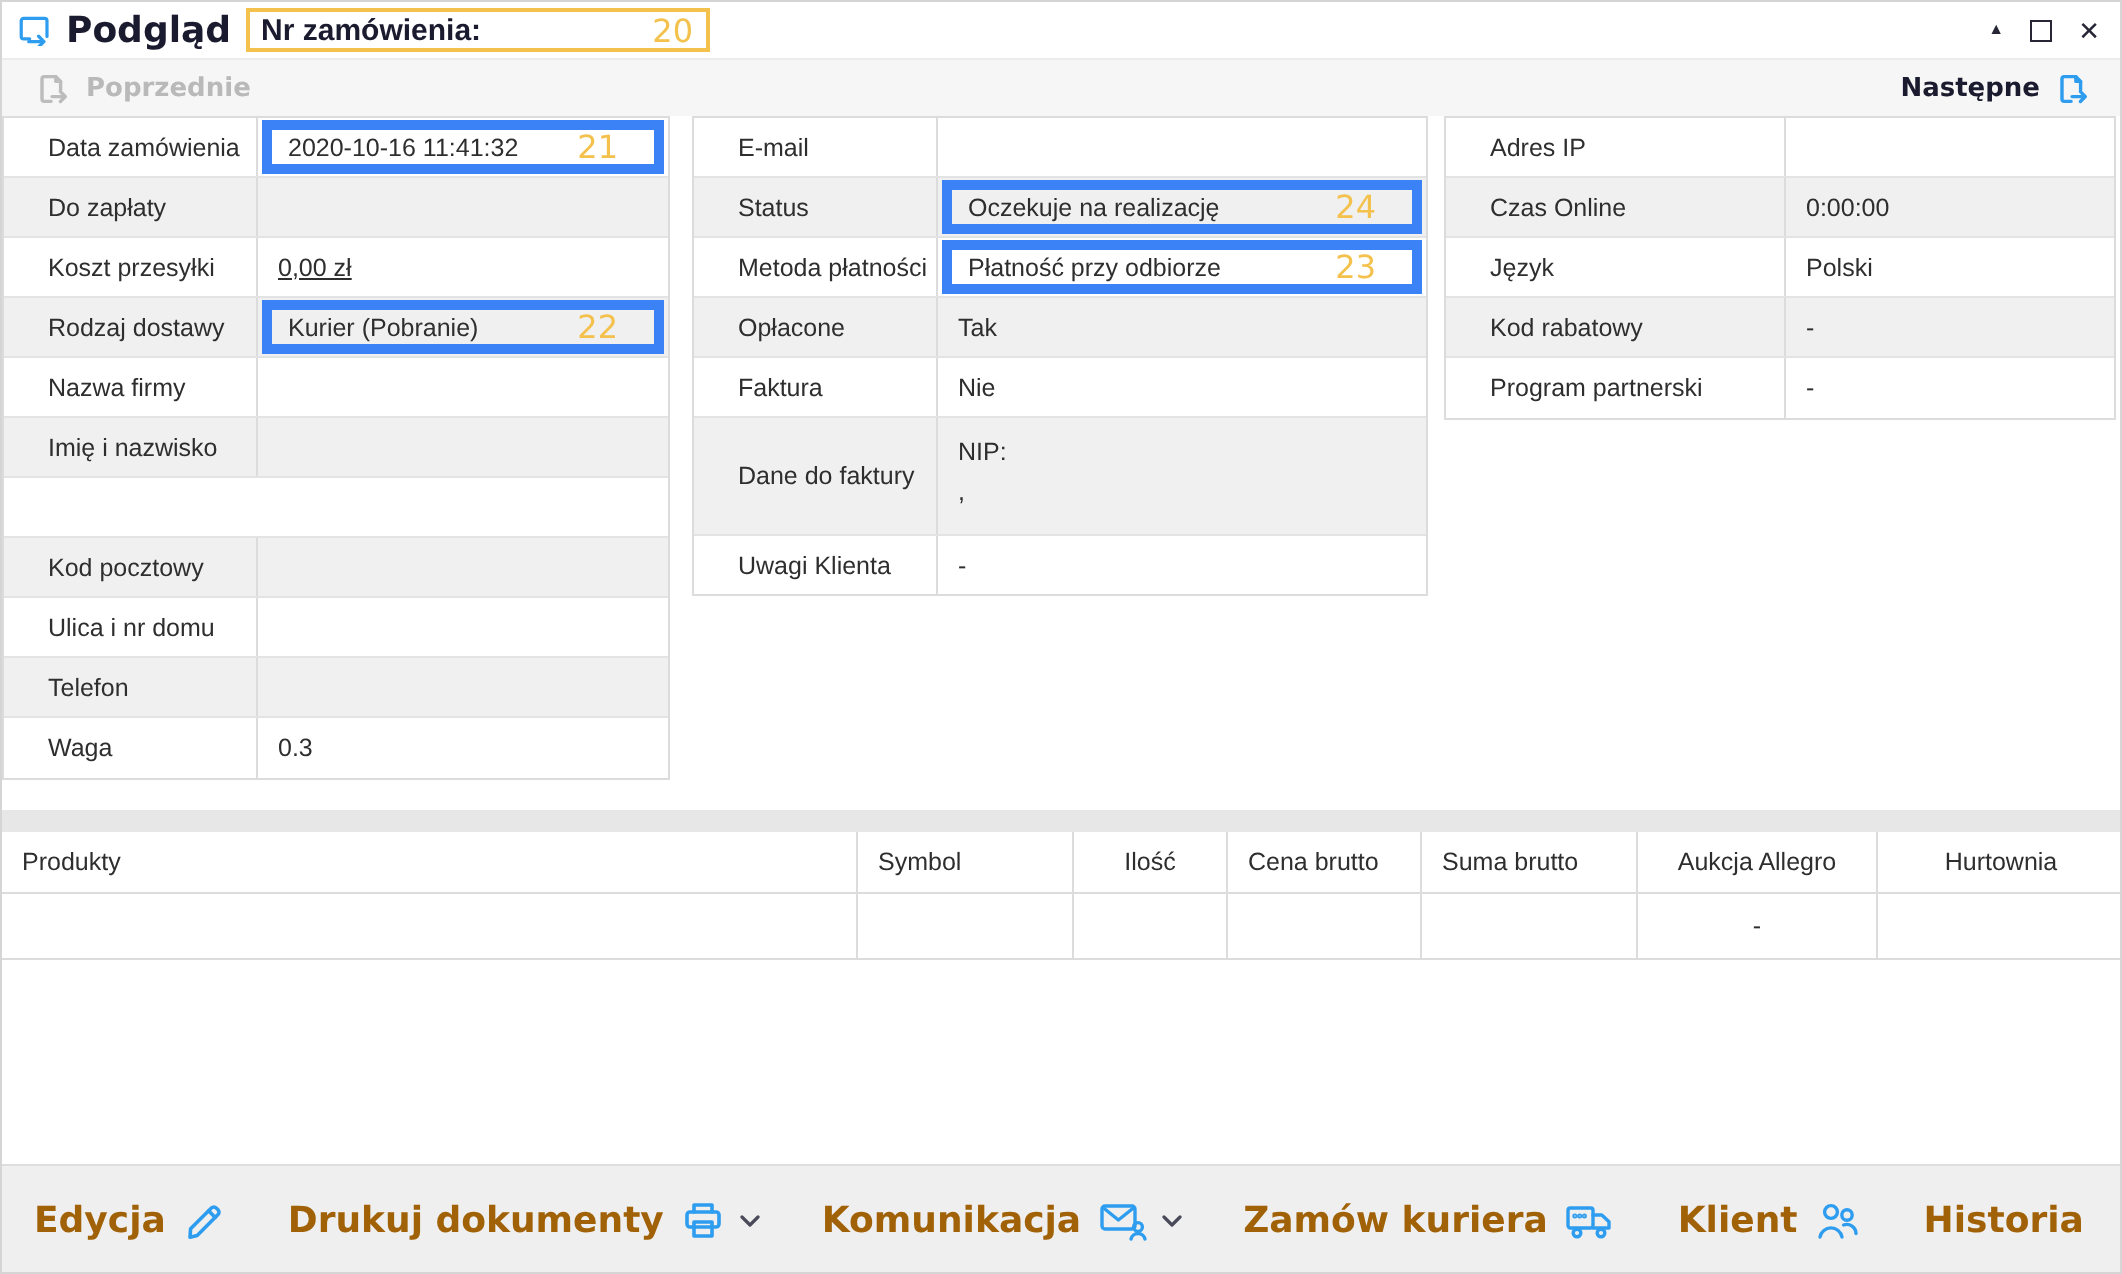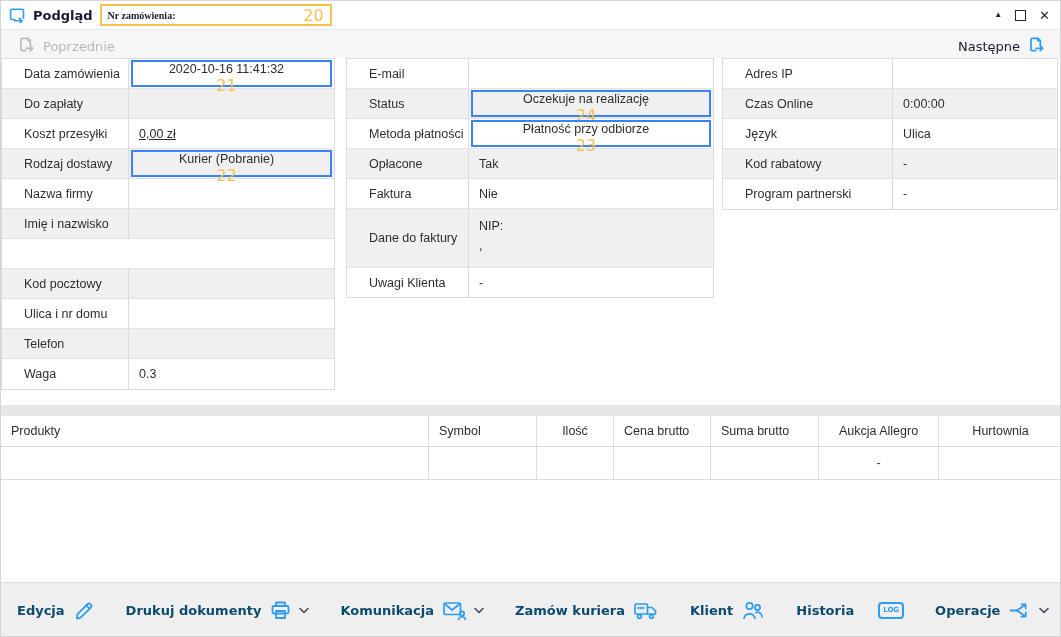--- a/index.html
+++ b/index.html
@@ -7,81 +7,81 @@
     position:relative;width:1061px;height:637px;overflow:hidden;
     background:#fff;box-sizing:border-box;border:1px solid #d5d5d5;
     font-family:"Liberation Sans",sans-serif;color:#2e2e2e;
   }
   
   .titlebar{
     position:absolute;left:0;top:0;width:100%;height:29px;background:#fff;
     border-bottom:1px solid #ececec;display:flex;align-items:center;
     padding:0 10px 0 8px;box-sizing:border-box;gap:7px;
   }
-  .app-title{font-family:"DejaVu Sans",sans-serif;font-weight:bold;font-size:13px;color:#1b1b2f;}
+  .app-title{font-family:"DejaVu Sans",sans-serif;font-weight:bold;font-size:18px;color:#1b1b2f;}
   .order-no-box{
     display:flex;align-items:center;justify-content:space-between;
     width:232px;height:22px;border:2px solid #f3c14c;background:#fff;
     padding:0 6px 0 6px;box-sizing:border-box;
   }
-  .order-no-label{font-family:Liberation Serif, serif;font-weight:bold;font-size:10px;color:#1b1b2f;}
+  .order-no-label{font-family:Liberation Sans, sans-serif;font-weight:bold;font-size:15px;color:#1b1b2f;}
   .annot{font-family:"DejaVu Sans",sans-serif;font-size:16px;color:#f3c14c;}
   .win-controls{margin-left:auto;display:flex;align-items:center;gap:13px;color:#262636;}
   .wc-min{font-size:8px;line-height:1;cursor:default;}
   .wc-max{width:9px;height:9px;border:1.6px solid #262636;display:inline-block;}
   .wc-close{font-size:13px;line-height:1;}
   
   .navbar{
     position:absolute;left:0;top:29px;width:100%;height:28px;background:#f6f6f6;
     display:flex;align-items:center;padding:0 14px 0 16px;box-sizing:border-box;
   }
-  .navbtn{display:flex;align-items:flex-end;gap:7px;font-family:"DejaVu Sans",sans-serif;
-    font-weight:normal;font-size:13px;cursor:pointer;}
+  .navbtn{display:flex;align-items:center;gap:7px;font-family:"DejaVu Sans",sans-serif;
+    font-weight:bold;font-size:13px;cursor:pointer;}
   .nav-prev{color:#b9b9b9;cursor:default;}
   .nav-next{margin-left:auto;color:#1b1b2f;}
   
   .content{position:absolute;left:0;top:57px;width:100%;height:524px;background:#fff;}
   .dtable{position:absolute;box-sizing:border-box;border:1px solid #dcdcdc;background:#fff;font-size:12.5px;}
   .t-left{left:0;top:0;width:334px;}
   .t-mid{left:345px;top:0;width:368px;}
   .t-right{left:721px;top:0;width:336px;}
   .trow{display:flex;height:30px;border-bottom:1px solid #e3e3e3;box-sizing:border-box;align-items:stretch;background:#fff;}
   .trow:last-child{border-bottom:none;}
   .trow.even{background:#f0f0f0;}
   .trow.tall{height:59px;}
   .trow.h29{height:29px;}
   .tlabel{display:flex;align-items:center;padding-left:22px;box-sizing:border-box;border-right:1px solid #dcdcdc;flex:none;}
   .t-left .tlabel{width:127px;}
   .t-mid .tlabel{width:122px;}
   .t-right .tlabel{width:170px;}
   .tvalue{flex:1;display:flex;align-items:center;padding-left:10px;box-sizing:border-box;min-width:0;}
   .tvalue.pre{white-space:pre-line;display:block;padding-top:7px;line-height:1.6;}
   .tvalue.hl{position:relative;padding-left:0;}
-  .hl-box{position:absolute;top:1px;bottom:1px;left:2px;right:2px;border:2px solid #3b82f6;
-    display:flex;align-items:center;justify-content:space-between;padding:0 18px 0 8px;box-sizing:border-box;flex-direction:column;}
+  .hl-box{position:absolute;top:1px;bottom:1px;left:2px;right:2px;border:5px solid #3b82f6;
+    display:flex;align-items:center;justify-content:space-between;padding:0 18px 0 8px;box-sizing:border-box;}
   .linkish{text-decoration:underline;cursor:pointer;color:#2e2e2e;}
   
   .band{position:absolute;left:0;top:347px;width:100%;height:11px;background:#e7e7e7;}
   .products{position:absolute;left:0;top:358px;width:1061px;box-sizing:border-box;border-bottom:1px solid #dcdcdc;font-size:12.5px;background:#fff;}
   .prow{display:flex;height:31px;box-sizing:border-box;}
   .prow.head{border-bottom:1px solid #dcdcdc;height:31px;}
   .prow.body{height:32px;}
   .pcell{display:flex;align-items:center;padding:0 10px;box-sizing:border-box;border-right:1px solid #dcdcdc;}
   .pcell:last-child{border-right:none;}
   .c0{width:428px;}.c1{width:108px;}.c2{width:77px;justify-content:center;}
   .c3{width:97px;}.c4{width:108px;text-align:center;}.c5{width:120px;justify-content:center;}
   .c6{width:123px;justify-content:center;}
   
   .toolbar{
     position:absolute;left:0;top:581px;width:100%;height:56px;background:#efefef;
     border-top:1px solid #dedede;display:flex;align-items:center;
     padding:0 16px;box-sizing:border-box;gap:31px;
   }
   .tool{display:flex;align-items:center;gap:8px;cursor:pointer;}
-  .tool-label{font-family:"DejaVu Sans",sans-serif;font-weight:bold;font-size:13px;color:#0c4a6e;white-space:nowrap;}
+  .tool-label{font-family:"DejaVu Sans",sans-serif;font-weight:bold;font-size:18px;color:#a16207;white-space:nowrap;}
   .chev{margin-left:-1px;display:flex;align-items:center;}
   .log-badge{display:inline-block;border:2px solid #2e9df0;border-radius:4px;color:#2e9df0;
     font-family:"DejaVu Sans",sans-serif;font-weight:bold;font-size:7px;padding:3px 3px;line-height:1;margin-left:16px;}
   svg{display:block;}
 </style>
 </head>
 <body>
 
 <div class="window">
 
@@ -229,21 +229,21 @@
       <div class="trow">
         <div class="tlabel">Adres IP</div>
         <div class="tvalue"></div>
       </div>
       <div class="trow even">
         <div class="tlabel">Czas Online</div>
         <div class="tvalue">0:00:00</div>
       </div>
       <div class="trow">
         <div class="tlabel">Język</div>
-        <div class="tvalue">Ulica</div>
+        <div class="tvalue">Polski</div>
       </div>
       <div class="trow even">
         <div class="tlabel">Kod rabatowy</div>
         <div class="tvalue">-</div>
       </div>
       <div class="trow">
         <div class="tlabel">Program partnerski</div>
         <div class="tvalue">-</div>
       </div>
     </div>

